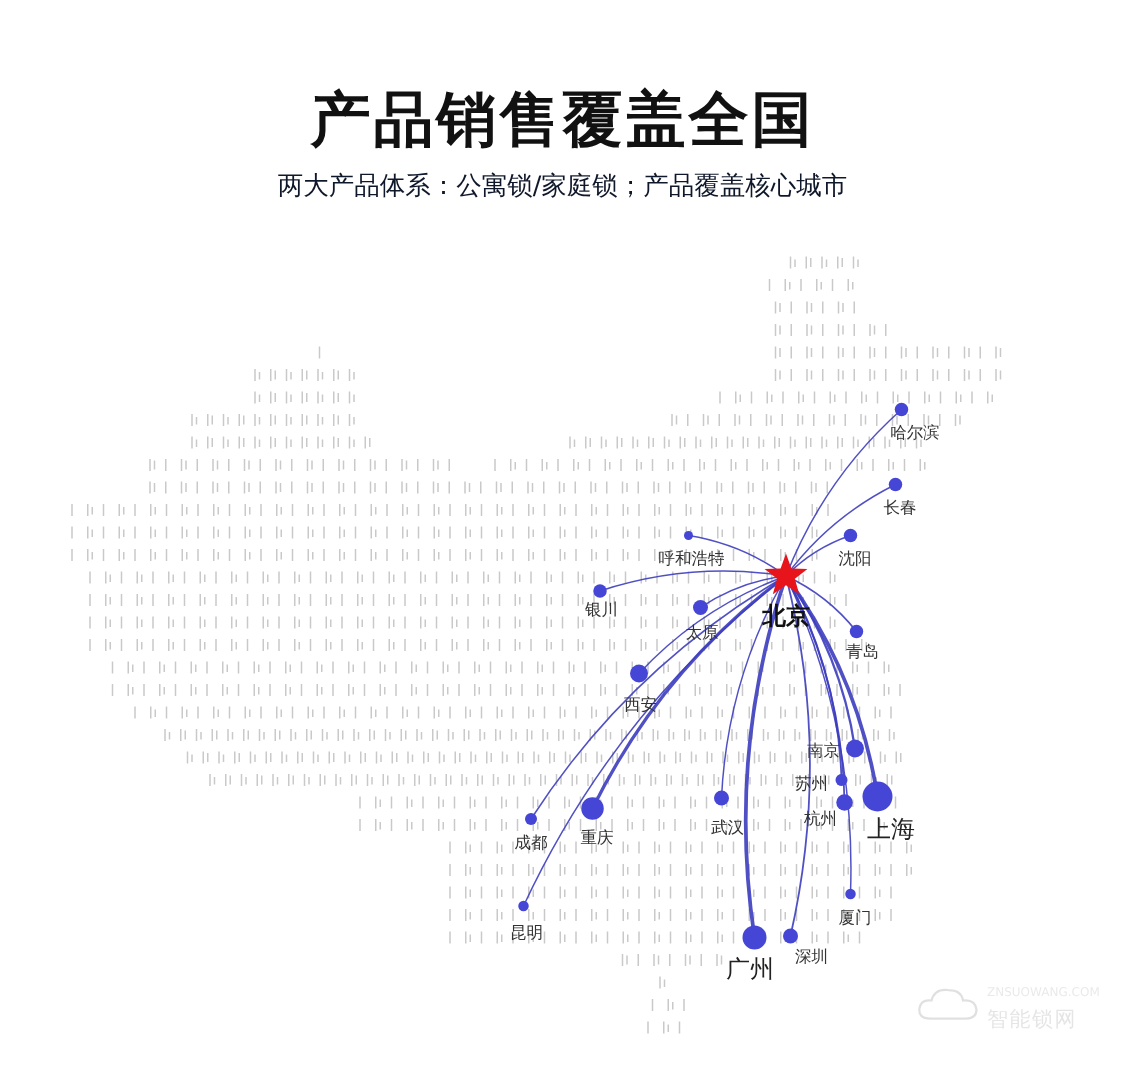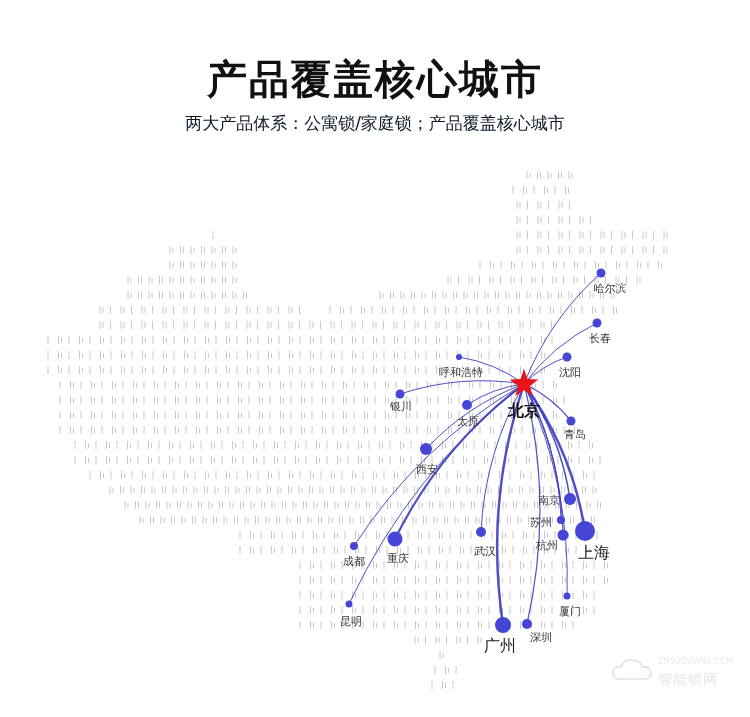--- a/index.html
+++ b/index.html
@@ -13,21 +13,21 @@
   .city-label { font-size: 11px; fill: #333; }
   .city-label.big { font-size: 16px; fill: #222; }
   .hub-label { font-size: 16px; font-weight: bold; fill: #111; }
   .watermark { position: absolute; left: 610px; top: 655px; width: 120px; height: 40px; opacity: 0.25; }
   .wm-text { position: absolute; left: 48px; top: 16px; font-size: 14px; color: #999; letter-spacing: 1px; }
   .wm-sub { position: absolute; left: 48px; top: 2px; font-size: 8px; color: #aaa; }
 </style>
 </head>
 <body>
 
-<div class="title">产品覆盖核心城市</div>
+<div class="title">产品销售覆盖全国</div>
 <div class="subtitle">两大产品体系：公寓锁/家庭锁；产品覆盖核心城市</div>
 
 <svg id="map" viewBox="0 0 750 717" xmlns="http://www.w3.org/2000/svg">
   <g id="ticks">
       <line x1="527" y1="171" x2="527" y2="179" stroke="#c9c9c9" stroke-width="1"></line>
       <line x1="530" y1="173" x2="530" y2="178" stroke="#c9c9c9" stroke-width="1"></line>
       <line x1="537.5" y1="171" x2="537.5" y2="179" stroke="#c9c9c9" stroke-width="1"></line>
       <line x1="540.5" y1="172" x2="540.5" y2="178" stroke="#c9c9c9" stroke-width="1"></line>
       <line x1="548" y1="171" x2="548" y2="179" stroke="#c9c9c9" stroke-width="1"></line>
       <line x1="551" y1="173" x2="551" y2="178" stroke="#c9c9c9" stroke-width="1"></line>

